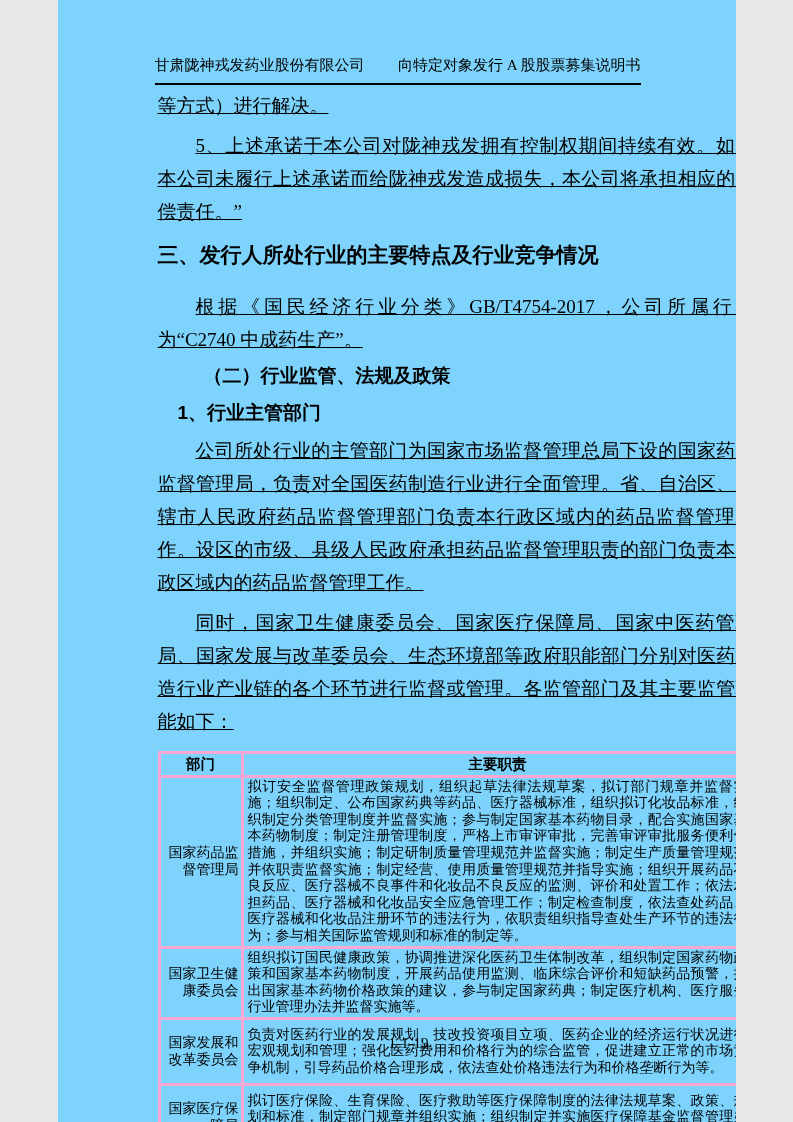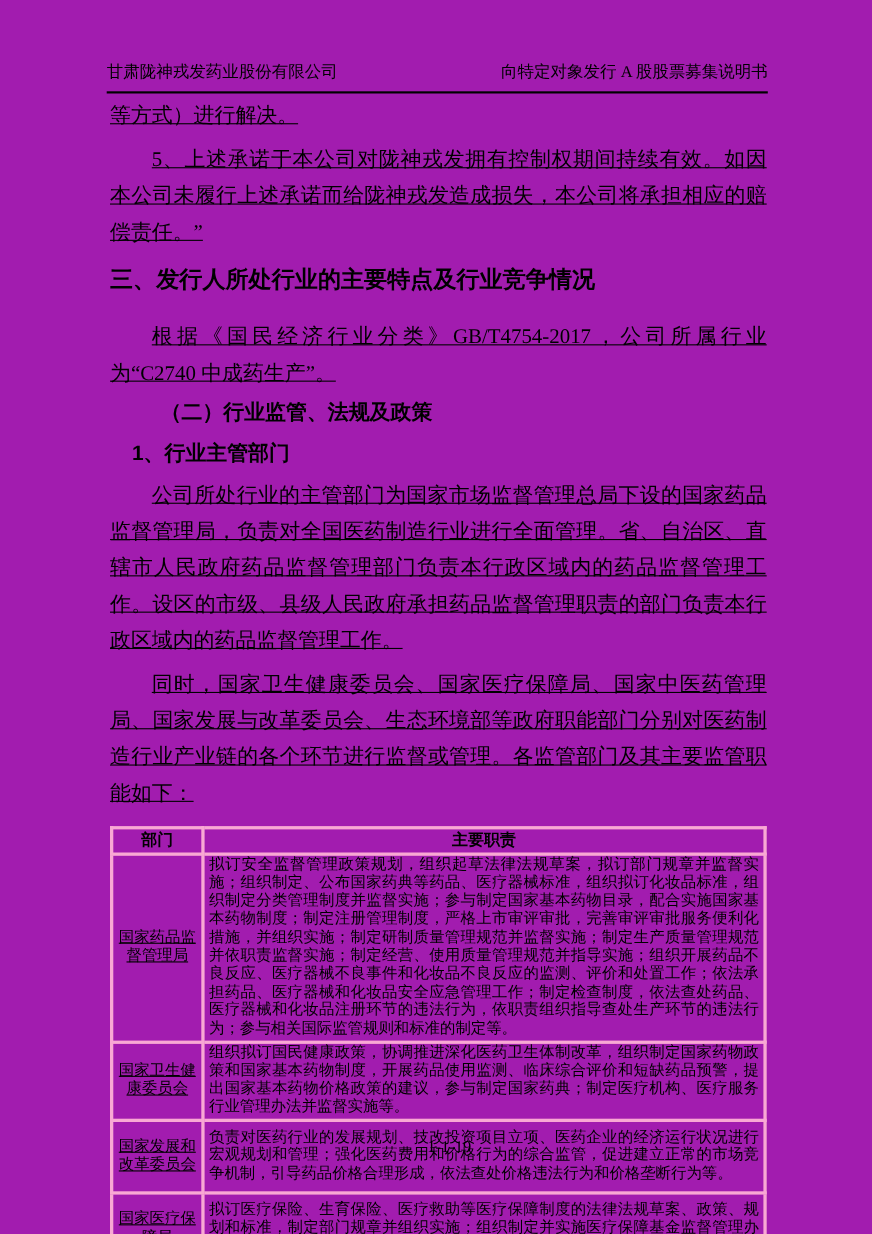--- a/index.html
+++ b/index.html
@@ -1,21 +1,21 @@
 <!DOCTYPE html>
 <html><head>
 <meta charset="utf-8">
 <style>
   html, body { margin: 0; padding: 0; background: #e8e8e8; }
   .page {
     position: relative;
-    width: 793px;
+    width: 678px;
     height: 1122px;
     margin: 0 auto;
-    background: #a21caf;
+    background: #7dd3fc;
     color: #000000;
     font-family: "Liberation Serif", "DejaVu Serif", serif;
     overflow: hidden;
   }
   
   .page-header {
     position: absolute;
     top: 56px; left: 97px; right: 95px;
     display: flex;
     justify-content: space-between;
@@ -75,23 +75,22 @@
     vertical-align: middle;
   }
   table.reg-table th {
     font-weight: bold;
     text-align: center;
     font-size: 14.5px;
     padding: 2px 3px;
   }
   td.dept-cell {
     width: 76px;
-    text-align: center;
+    text-align: right;
     padding: 15px 2px;
-    text-decoration: underline;
   }
   td.duty-cell {
     text-align: justify;
     word-break: break-all;
     padding: 1px 4px;
   }
   
   .page-footer {
     position: absolute;
     top: 1035px; left: 12px;

